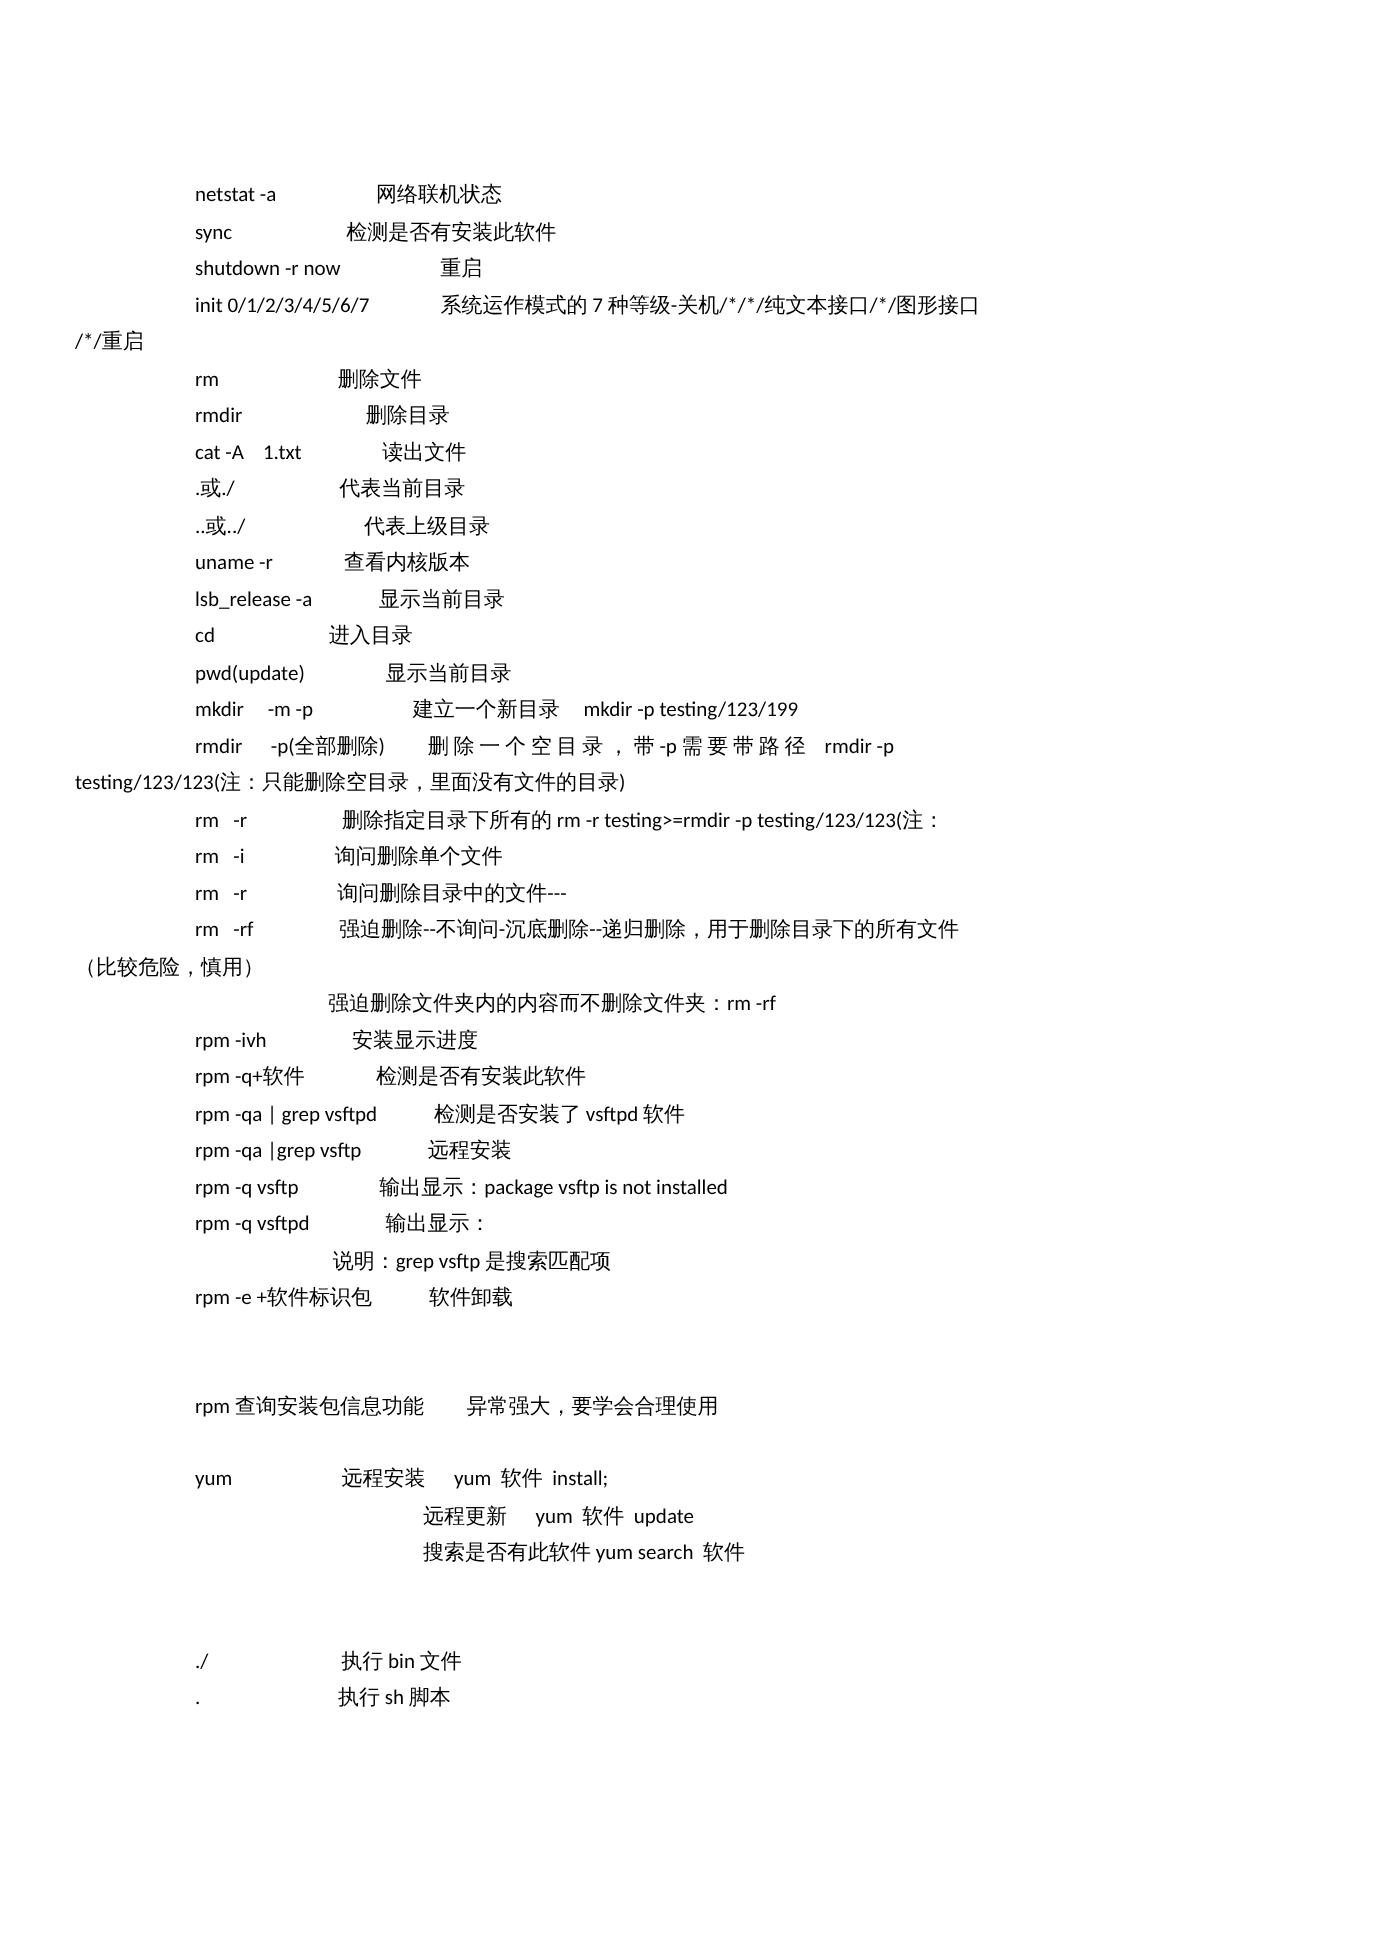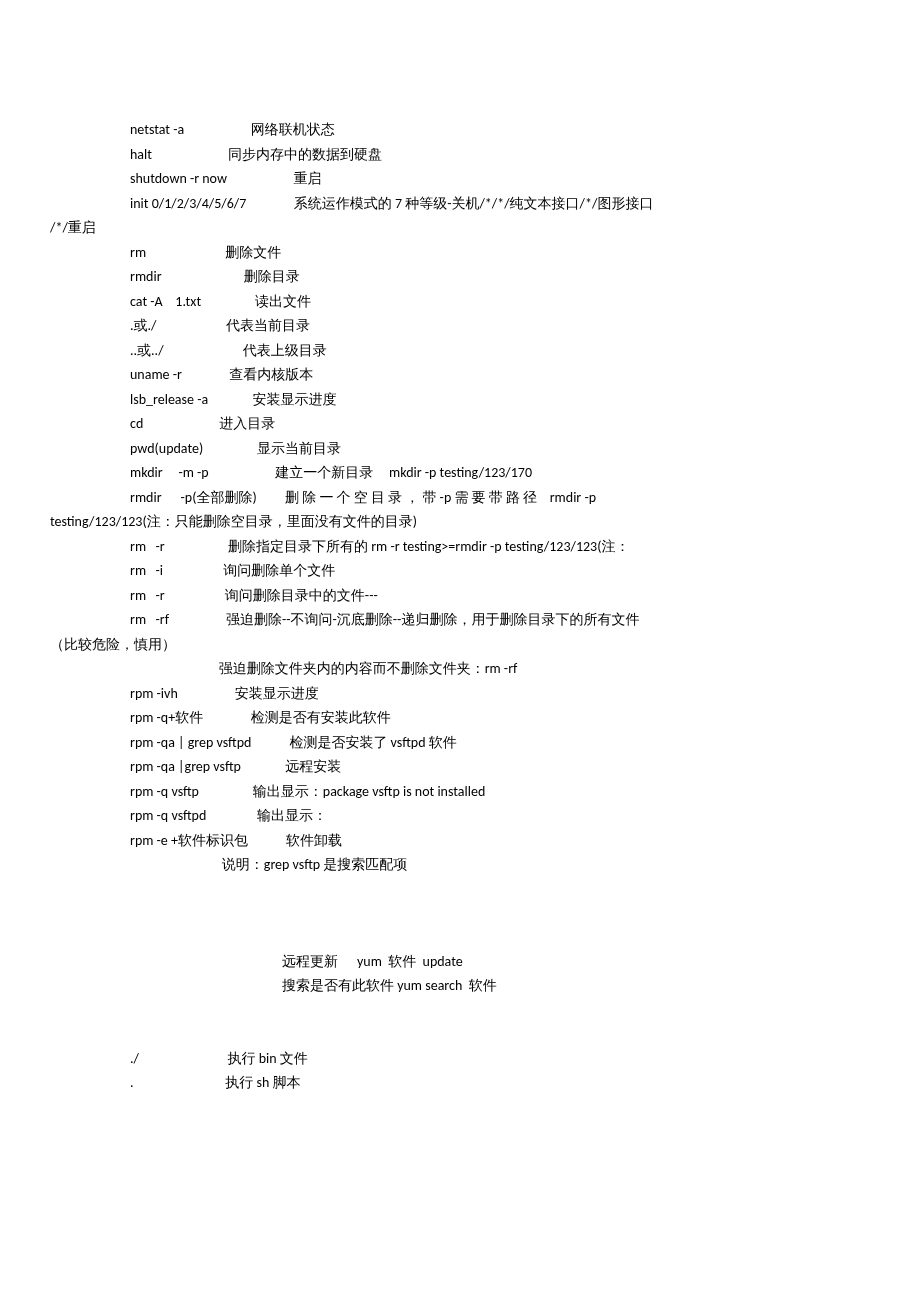--- a/index.html
+++ b/index.html
@@ -36,53 +36,55 @@
   .blank {
     height: 24px;
   }
 </style>
 </head>
 <body>
 
 <div class="page">
   <div id="content">
       <div class="line">netstat -a                     网络联机状态</div>
-      <div class="line">halt                        同步内存中的数据到硬盘</div>
+      <div class="line">sync                        检测是否有安装此软件</div>
       <div class="line">shutdown -r now                     重启</div>
       <div class="line">init 0/1/2/3/4/5/6/7               系统运作模式的 7 种等级-关机/*/*/纯文本接口/*/图形接口</div>
       <div class="line continue">/*/重启</div>
       <div class="line">rm                         删除文件</div>
       <div class="line">rmdir                          删除目录</div>
       <div class="line">cat -A    1.txt                 读出文件</div>
       <div class="line">.或./                      代表当前目录</div>
       <div class="line">..或../                         代表上级目录</div>
       <div class="line">uname -r               查看内核版本</div>
-      <div class="line">lsb_release -a              安装显示进度</div>
+      <div class="line">lsb_release -a              显示当前目录</div>
       <div class="line">cd                        进入目录</div>
       <div class="line">pwd(update)                 显示当前目录</div>
-      <div class="line">mkdir     -m -p                     建立一个新目录     mkdir -p testing/123/170</div>
+      <div class="line">mkdir     -m -p                     建立一个新目录     mkdir -p testing/123/199</div>
       <div class="line">rmdir      -p(全部删除)         删 除 一 个 空 目 录 ， 带 -p 需 要 带 路 径    rmdir -p</div>
       <div class="line continue">testing/123/123(注：只能删除空目录，里面没有文件的目录)</div>
       <div class="line">rm   -r                    删除指定目录下所有的 rm -r testing&gt;=rmdir -p testing/123/123(注：</div>
       <div class="line">rm   -i                   询问删除单个文件</div>
       <div class="line">rm   -r                   询问删除目录中的文件---</div>
       <div class="line">rm   -rf                  强迫删除--不询问-沉底删除--递归删除，用于删除目录下的所有文件</div>
       <div class="line continue">（比较危险，慎用）</div>
       <div class="line">                            强迫删除文件夹内的内容而不删除文件夹：rm -rf</div>
       <div class="line">rpm -ivh                  安装显示进度</div>
       <div class="line">rpm -q+软件               检测是否有安装此软件</div>
       <div class="line">rpm -qa | grep vsftpd            检测是否安装了 vsftpd 软件</div>
       <div class="line">rpm -qa |grep vsftp              远程安装</div>
       <div class="line">rpm -q vsftp                 输出显示：package vsftp is not installed</div>
       <div class="line">rpm -q vsftpd                输出显示：</div>
+      <div class="line">                             说明：grep vsftp 是搜索匹配项</div>
       <div class="line">rpm -e +软件标识包            软件卸载</div>
-      <div class="line">                             说明：grep vsftp 是搜索匹配项</div>
       <div class="blank"></div>
       <div class="blank"></div>
+      <div class="line">rpm 查询安装包信息功能         异常强大，要学会合理使用</div>
       <div class="blank"></div>
+      <div class="line">yum                       远程安装      yum  软件  install;</div>
       <div class="line sub">远程更新      yum  软件  update</div>
       <div class="line sub">搜索是否有此软件 yum search  软件</div>
       <div class="blank"></div>
       <div class="blank"></div>
       <div class="line">./                            执行 bin 文件</div>
       <div class="line">.                             执行 sh 脚本</div>
     </div>
 </div>
 
 </body></html>

